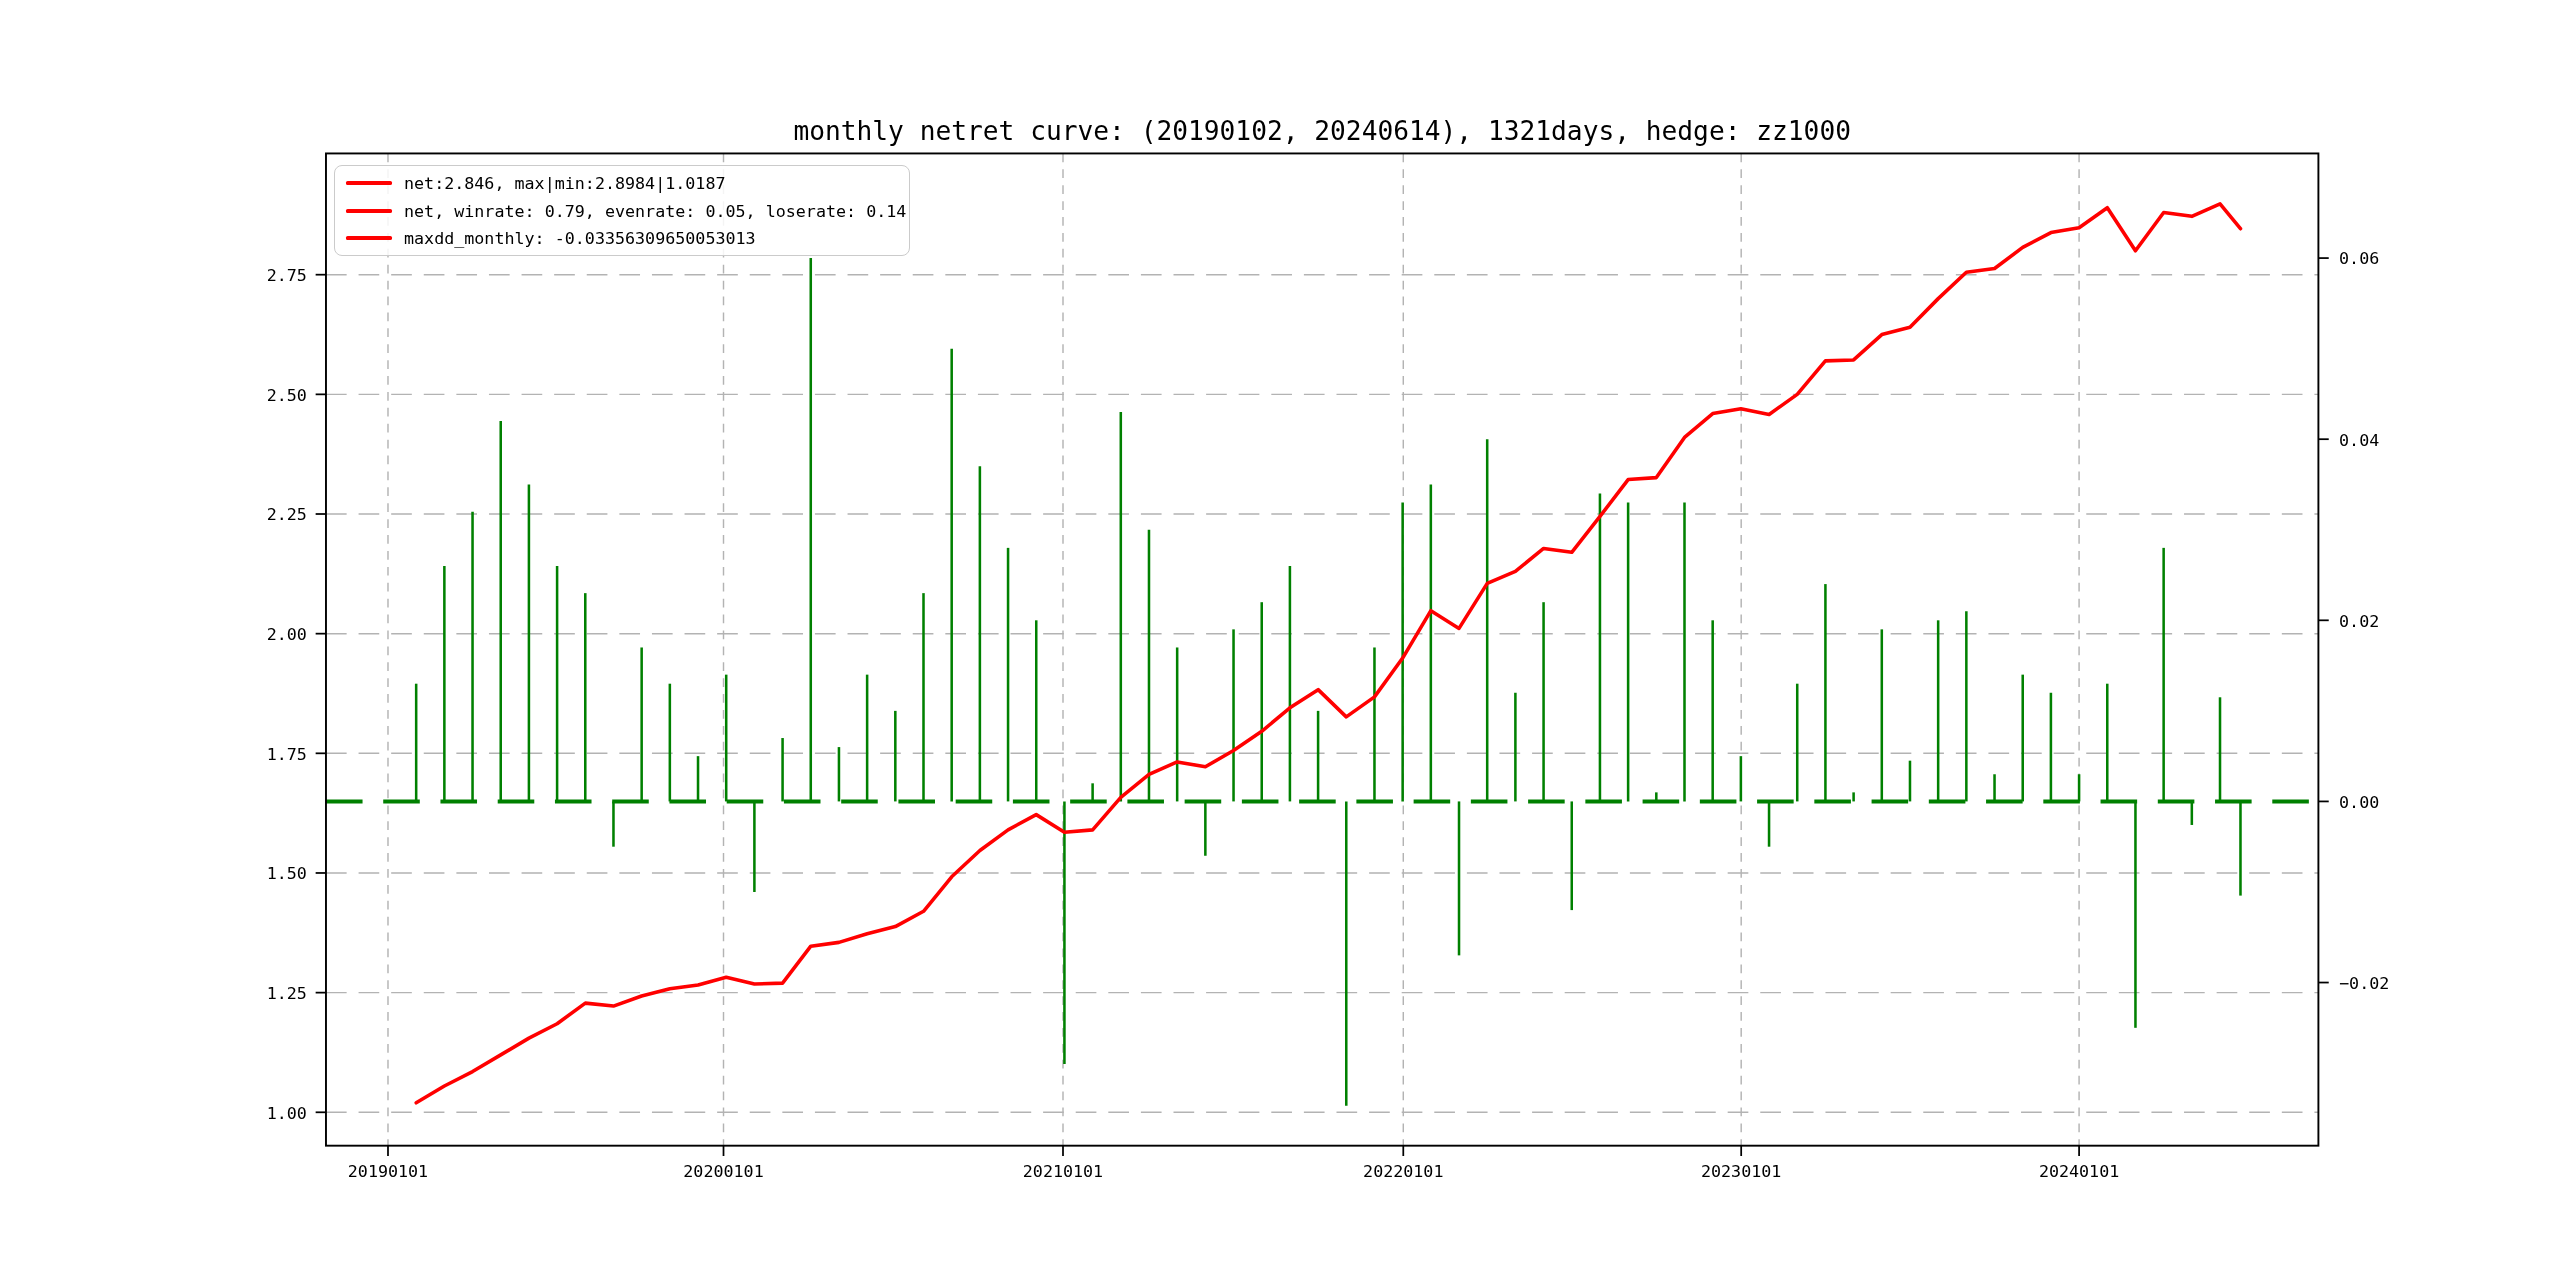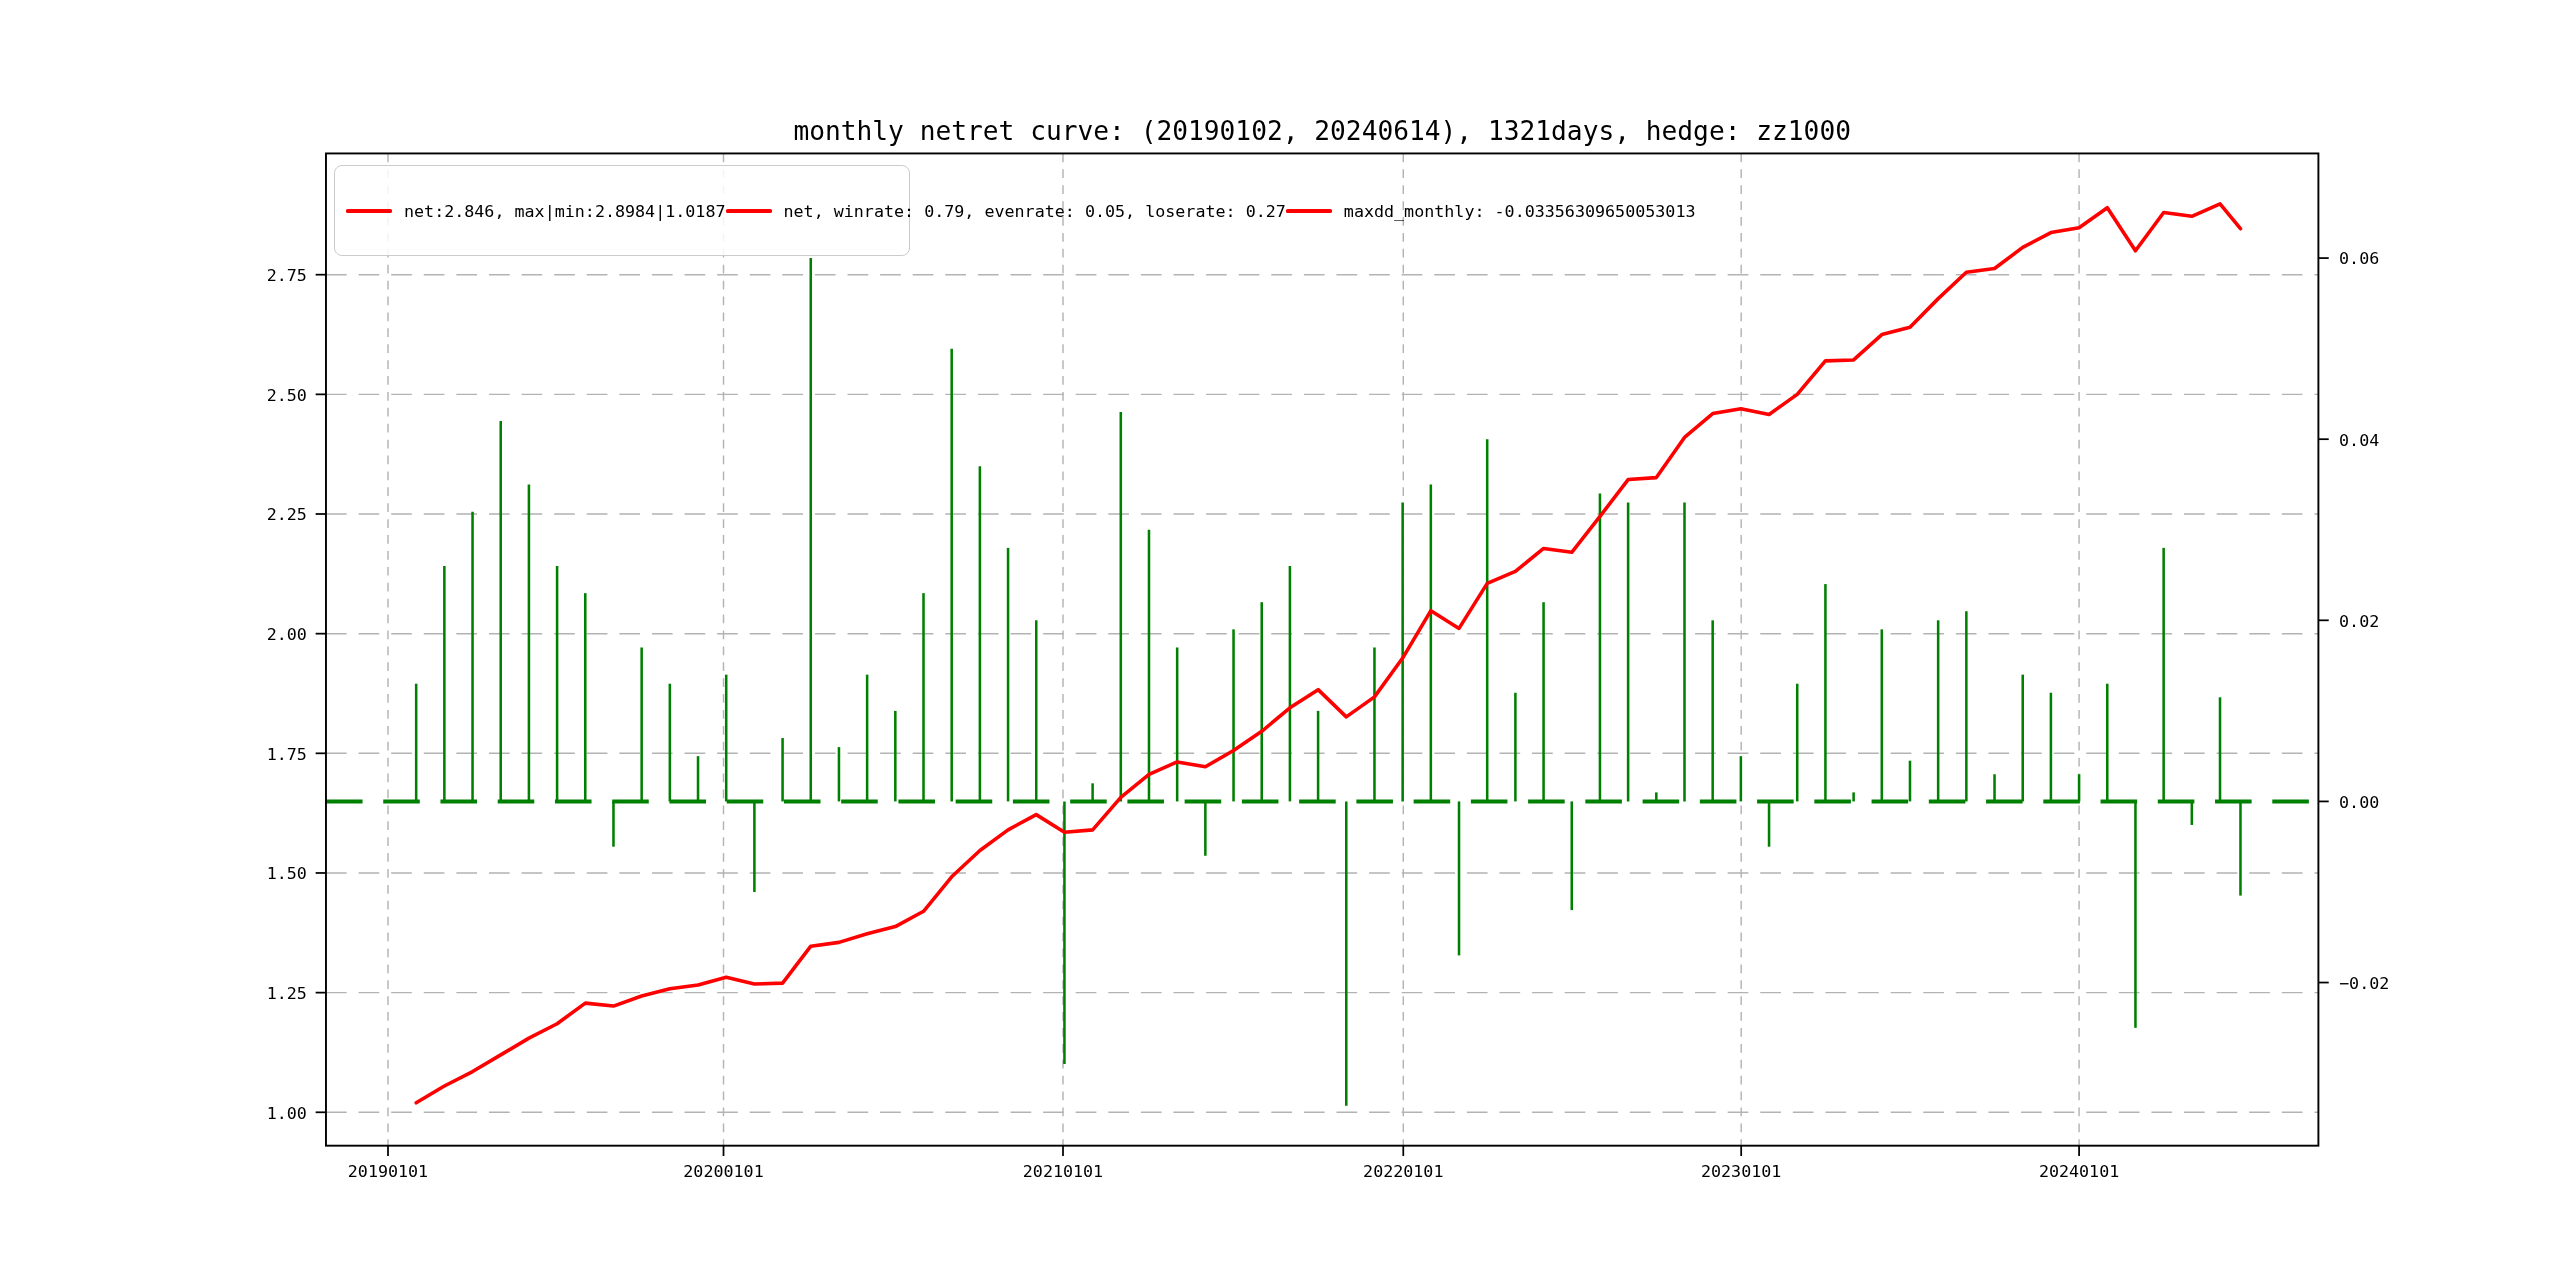--- a/index.html
+++ b/index.html
@@ -1,21 +1,21 @@
 <!DOCTYPE html>
 <html style="font-size:12.7px"><head>
 <meta charset="utf-8">
 <style>
   html,body{margin:0;padding:0;background:#ffffff;}
   .stage{position:relative;width:2576px;height:1288px;background:#ffffff;overflow:hidden;
          font-family:"DejaVu Sans Mono",monospace;}
   svg text{font-family:"DejaVu Sans Mono",monospace;fill:#000000;}
   .legend-box{position:absolute;left:334px;top:165px;width:576px;height:91px;
     border:1.6px solid #cbcbcb;border-radius:8px;background:rgba(255,255,255,0.85);
-    display:flex;flex-direction:row;justify-content:space-evenly;box-sizing:border-box;
+    display:flex;flex-direction:column;justify-content:space-evenly;box-sizing:border-box;
     padding-left:11px;z-index:5;}
   .legend-row{display:flex;align-items:center;gap:12px;white-space:nowrap;}
   .legend-swatch{width:46px;height:4px;border-radius:1.6px;flex:0 0 auto;}
   .legend-label{font-size:16.7px;color:#000;letter-spacing:0px;}
 </style>
 </head>
 <body>
 
 <div class="stage">
   <svg width="2576" height="1288" viewBox="0 0 3240 1620">
@@ -149,21 +149,21 @@
     <text id="chart-title" text-anchor="middle" x="1663" y="176" font-size="33">monthly netret curve: (20190102, 20240614), 1321days, hedge: zz1000</text>
   </svg>
 
   <div class="legend-box">
     <div class="legend-row">
       <span class="legend-swatch" style="background: rgb(255, 0, 0);"></span>
       <span class="legend-label">net:2.846, max|min:2.8984|1.0187</span>
     </div>
     <div class="legend-row">
       <span class="legend-swatch" style="background: rgb(255, 0, 0);"></span>
-      <span class="legend-label">net, winrate: 0.79, evenrate: 0.05, loserate: 0.27</span>
+      <span class="legend-label">net, winrate: 0.79, evenrate: 0.05, loserate: 0.14</span>
     </div>
     <div class="legend-row">
       <span class="legend-swatch" style="background: rgb(255, 0, 0);"></span>
       <span class="legend-label">maxdd_monthly: -0.03356309650053013</span>
     </div>
   </div>
 </div>
 
 
 </body></html>

